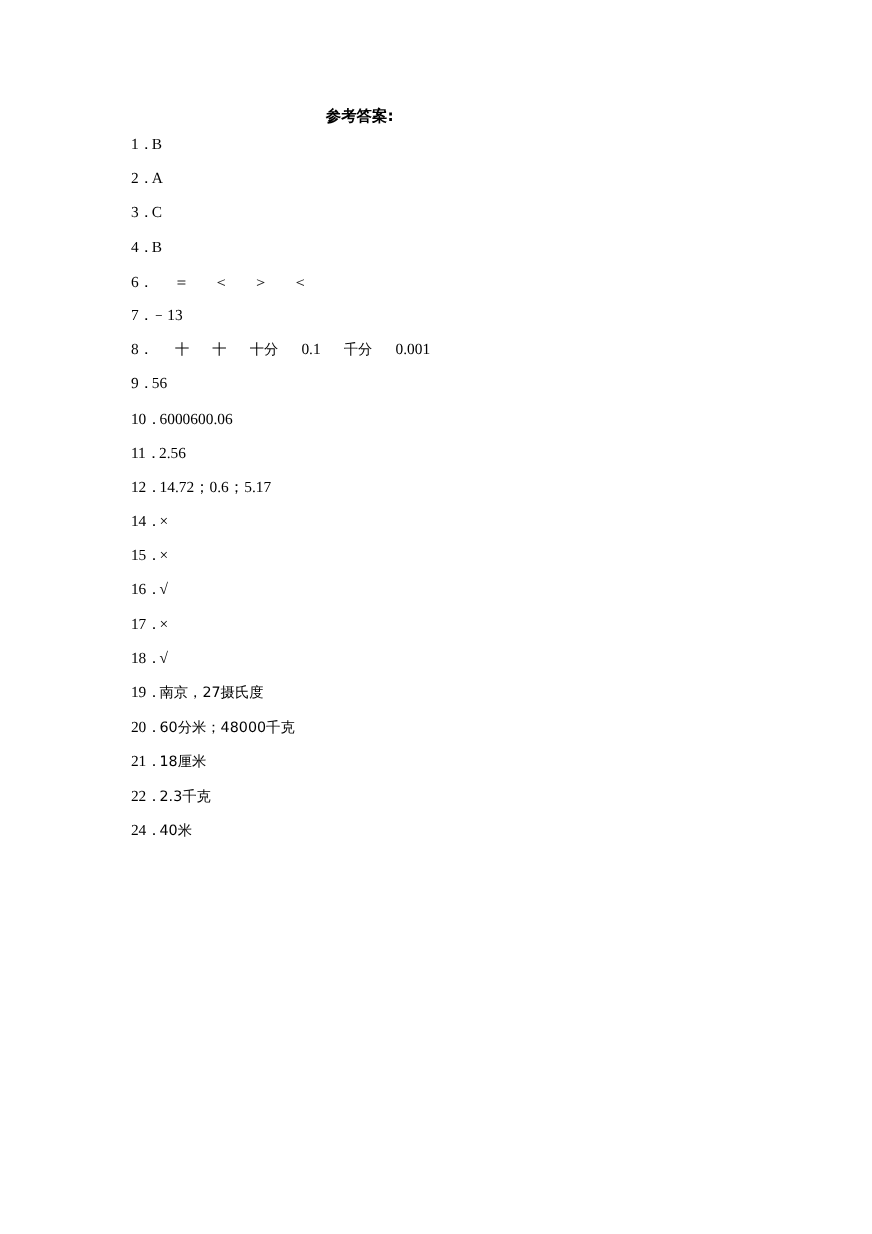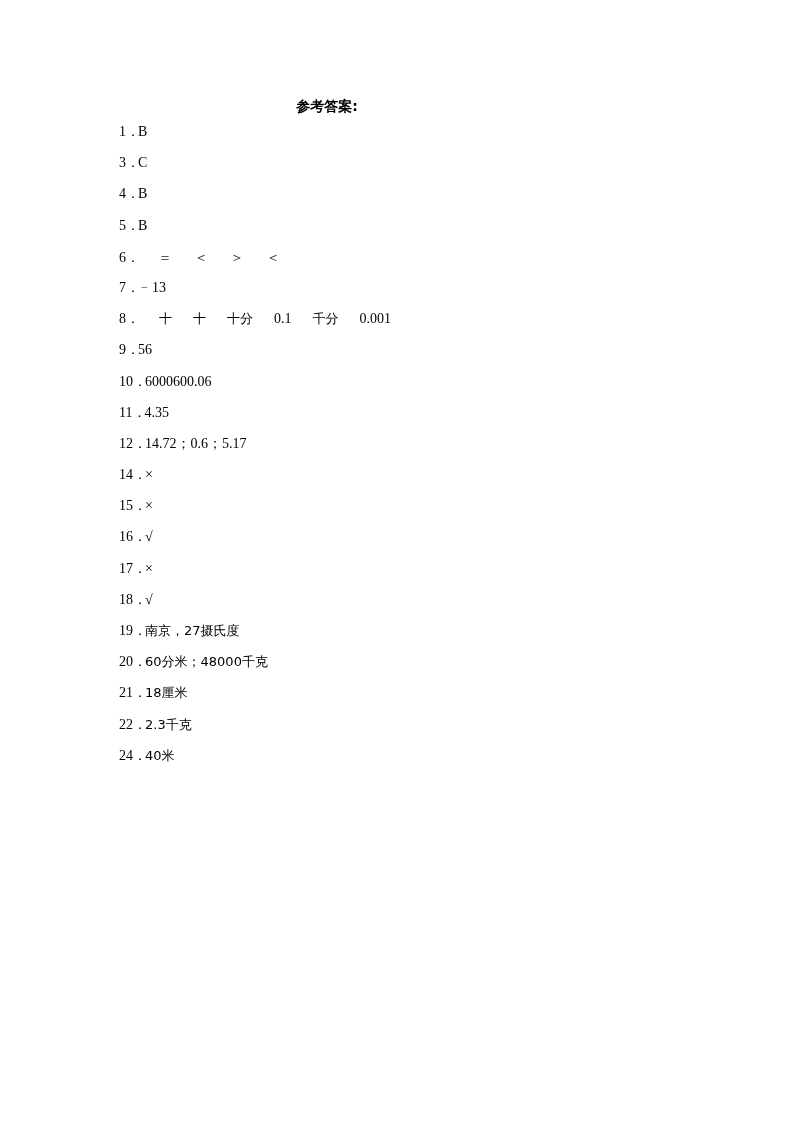--- a/index.html
+++ b/index.html
@@ -76,29 +76,29 @@
     .places .part:first-child { margin-left: 21px; }
   </style>
 </head>
 <body>
 
 <div class="page">
   <div class="title">参考答案:</div>
 
   <ol class="answers">
     <li class="answer"><span class="num">1</span><span class="sep">．</span><span class="text">B</span></li>
+    <li class="answer"><span class="num">2</span><span class="sep">．</span><span class="text">A</span></li>
     <li class="answer"><span class="num">3</span><span class="sep">．</span><span class="text">C</span></li>
     <li class="answer"><span class="num">4</span><span class="sep">．</span><span class="text">B</span></li>
-    <li class="answer"><span class="num">5</span><span class="sep">．</span><span class="text">B</span></li>
     <li class="answer symbols"><span class="num">6</span><span class="sep">．</span><span class="text"><span class="part">＝</span><span class="part">＜</span><span class="part">＞</span><span class="part">＜</span></span></li>
     <li class="answer"><span class="num">7</span><span class="sep">．</span><span class="text">﹣13</span></li>
     <li class="answer places"><span class="num">8</span><span class="sep">．</span><span class="text"><span class="part cjk">十</span><span class="part cjk">十</span><span class="part cjk">十分</span><span class="part">0.1</span><span class="part cjk">千分</span><span class="part">0.001</span></span></li>
     <li class="answer"><span class="num">9</span><span class="sep">．</span><span class="text">56</span></li>
     <li class="answer"><span class="num">10</span><span class="sep">．</span><span class="text">6000600.06</span></li>
-    <li class="answer"><span class="num">11</span><span class="sep">．</span><span class="text">4.35</span></li>
+    <li class="answer"><span class="num">11</span><span class="sep">．</span><span class="text">2.56</span></li>
     <li class="answer"><span class="num">12</span><span class="sep">．</span><span class="text">14.72；0.6；5.17</span></li>
     <li class="answer"><span class="num">14</span><span class="sep">．</span><span class="text">×</span></li>
     <li class="answer"><span class="num">15</span><span class="sep">．</span><span class="text">×</span></li>
     <li class="answer"><span class="num">16</span><span class="sep">．</span><span class="text">√</span></li>
     <li class="answer"><span class="num">17</span><span class="sep">．</span><span class="text">×</span></li>
     <li class="answer"><span class="num">18</span><span class="sep">．</span><span class="text">√</span></li>
     <li class="answer"><span class="num">19</span><span class="sep">．</span><span class="text cjk">南京，27摄氏度</span></li>
     <li class="answer"><span class="num">20</span><span class="sep">．</span><span class="text cjk">60分米；48000千克</span></li>
     <li class="answer"><span class="num">21</span><span class="sep">．</span><span class="text cjk">18厘米</span></li>
     <li class="answer"><span class="num">22</span><span class="sep">．</span><span class="text cjk">2.3千克</span></li>

